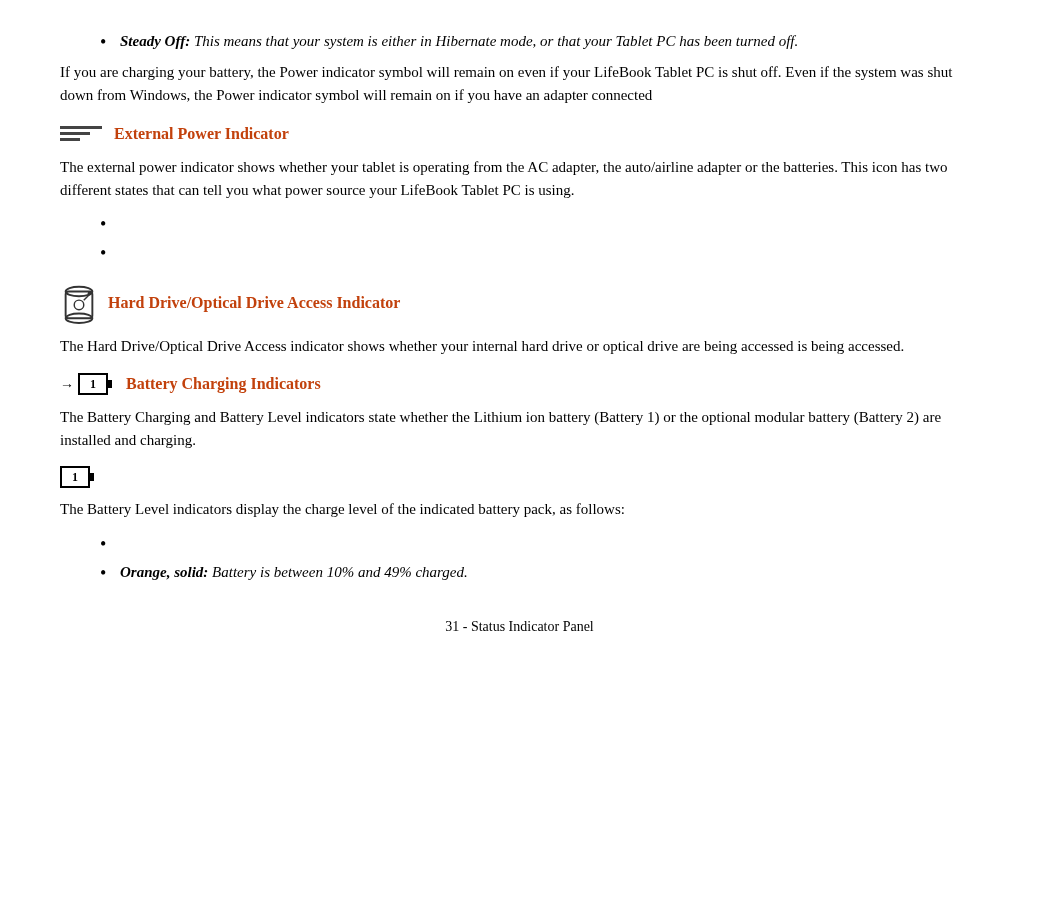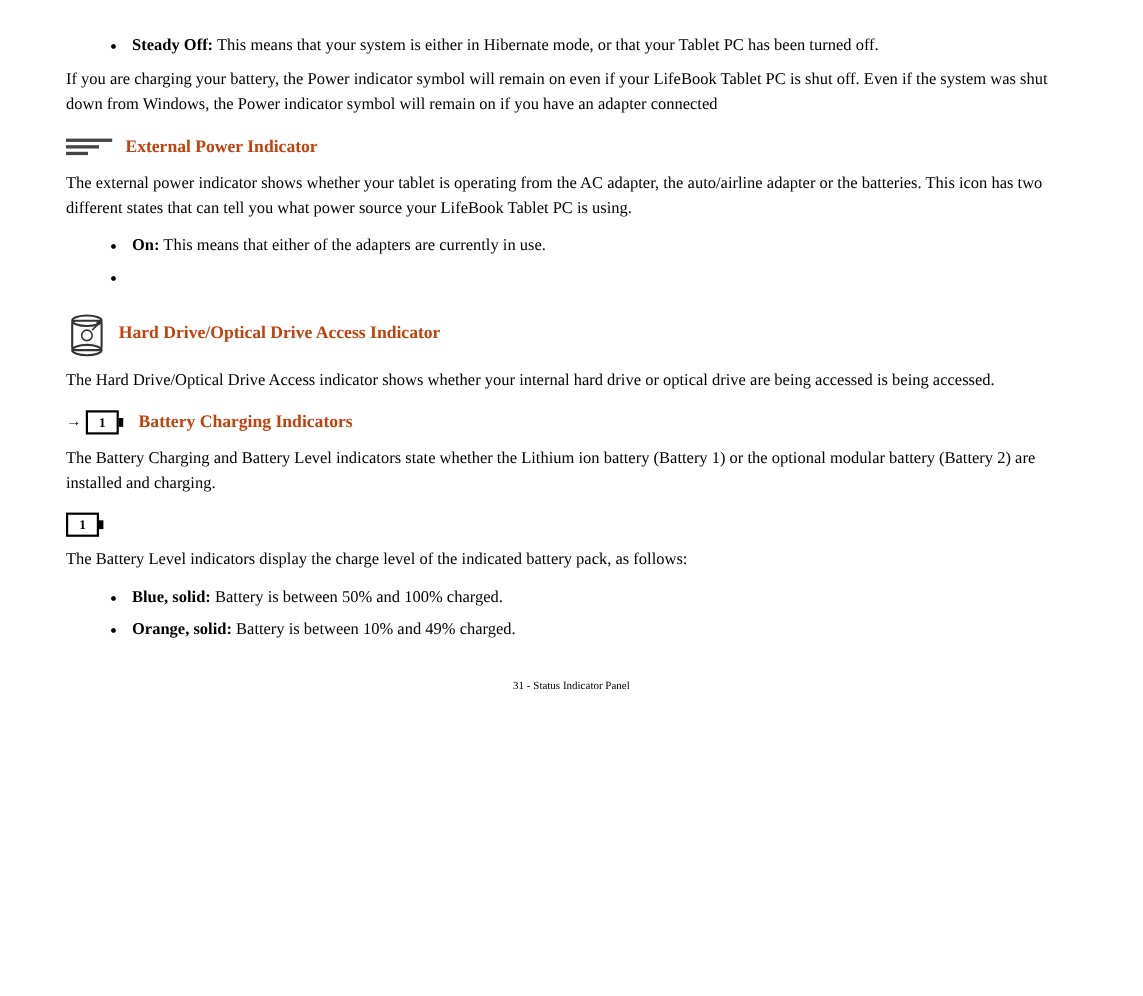--- a/index.html
+++ b/index.html
@@ -25,20 +25,21 @@
     }
 
     .bullet-dot {
       min-width: 20px;
       font-size: 18px;
       line-height: 1.4;
     }
 
     .bullet-text {
       flex: 1;
+      font-style: italic;
     }
 
     .para {
       margin-bottom: 10px;
       line-height: 1.55;
     }
 
     .section-heading-row {
       display: flex;
       align-items: center;
@@ -144,21 +145,21 @@
       top: 50%;
       transform: translateY(-50%);
       width: 4px;
       height: 8px;
       background: #000;
     }
 
     .page-footer {
       text-align: center;
       margin-top: 30px;
-      font-size: 10px;
+      font-size: 14px;
     }
 
     b { font-weight: bold; }
 
     
     .hdd-svg {
       width: 36px;
       height: 42px;
     }
   </style>
@@ -182,23 +183,20 @@
     <div class="line1"></div>
     <div class="line2"></div>
     <div class="line3"></div>
   </div>
   <span class="section-heading-text">External Power Indicator</span>
 </div>
 <p class="para">The external power indicator shows whether your tablet is operating from the AC adapter, the auto/airline adapter or the batteries. This icon has two different states that can tell you what power source your LifeBook Tablet PC is using.</p>
 <div class="bullet-section">
   <div class="bullet-item">
     <span class="bullet-dot">•</span>
-    <span class="bullet-text">
-      <b>On:</b><span> This means that either of the adapters are currently in use.</span>
-    </span>
   </div>
   <div class="bullet-item">
     <span class="bullet-dot">•</span>
   </div>
 </div>
 
 <div class="section-heading-row">
   <div class="icon-hdd">
 
     <svg class="hdd-svg" viewBox="0 0 36 44">
@@ -234,23 +232,20 @@
   <div class="icon-battery-level">
     <div class="battery-level-box">
       <span>1</span>
     </div>
   </div>
 </div>
 <p class="para">The Battery Level indicators display the charge level of the indicated battery pack, as follows:</p>
 <div class="bullet-section">
   <div class="bullet-item">
     <span class="bullet-dot">•</span>
-    <span class="bullet-text">
-      <b>Blue, solid:</b><span> Battery is between 50% and 100% charged.</span>
-    </span>
   </div>
   <div class="bullet-item">
     <span class="bullet-dot">•</span>
     <span class="bullet-text">
       <b>Orange, solid:</b><span> Battery is between 10% and 49% charged.</span>
     </span>
   </div>
 </div>
 
 <div class="page-footer">

